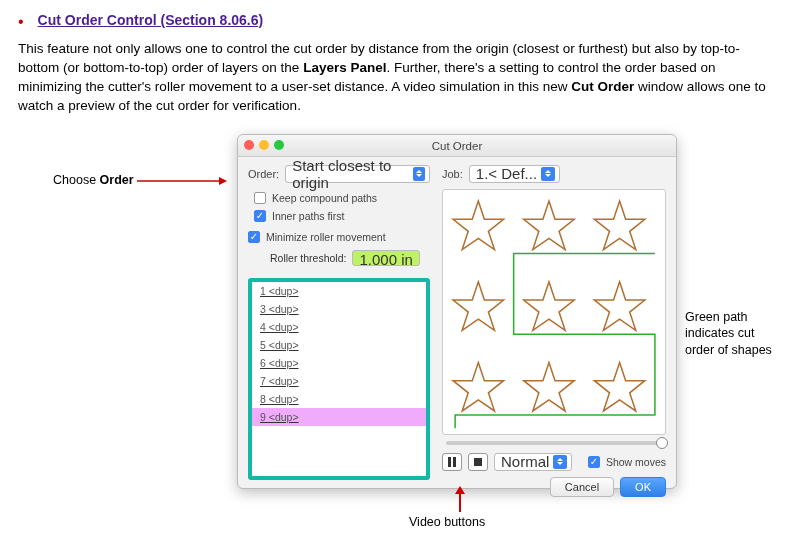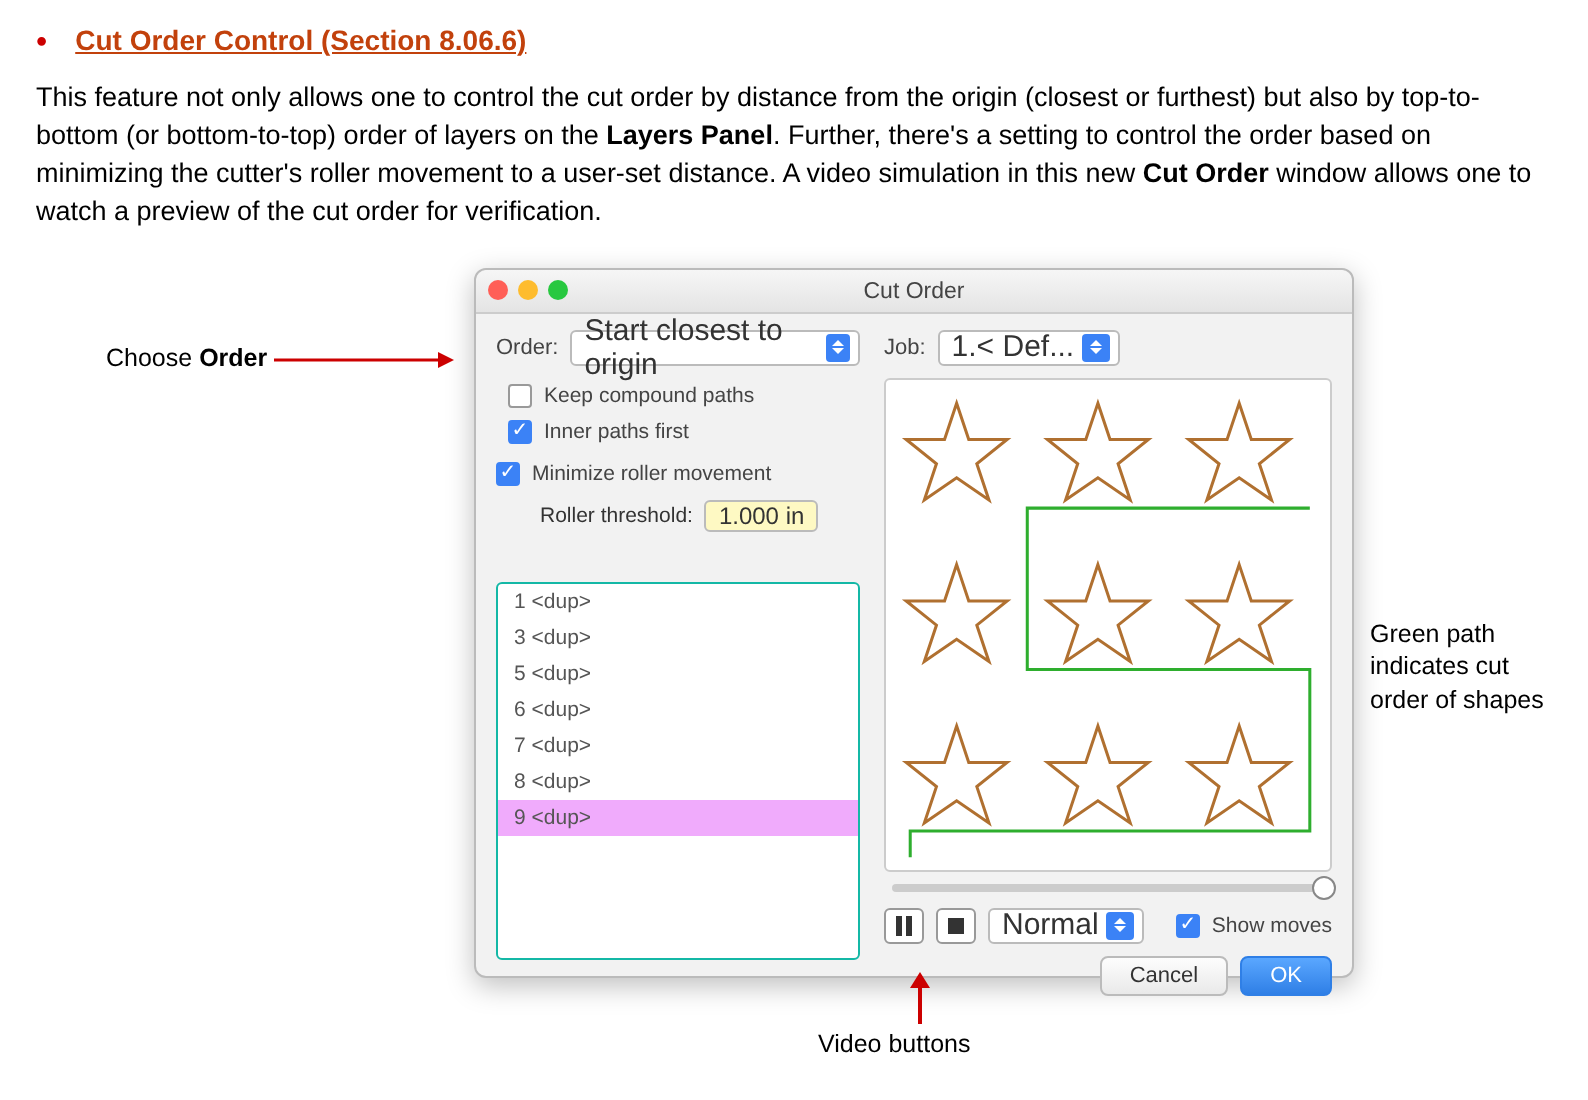--- a/index.html
+++ b/index.html
@@ -7,21 +7,21 @@
     margin: 0;
     padding: 12px 18px;
     font-family: Arial, Helvetica, sans-serif;
     font-size: 13px;
     color: #000;
     background: #fff;
     width: 794px;
   }
   .heading-row { display: flex; align-items: flex-start; gap: 14px; margin-bottom: 10px; }
   .bullet { color: #c00; font-size: 16px; line-height: 1; margin-top: 2px; }
-  .heading { color: #c2410c; font-weight: bold; text-decoration: underline; font-size: 14px; }
+  .heading { color: #4c1d95; font-weight: bold; text-decoration: underline; font-size: 14px; }
   .para { margin: 8px 0 18px 0; line-height: 1.4; font-size: 13.5px; }
   .para b { font-weight: bold; }
 
   .fig-wrap { position: relative; width: 720px; margin: 0 auto; }
 
   .callout { position: absolute; font-size: 12.5px; line-height: 1.35; }
   .callout .arrow-r { color:#c00; font-size:16px; position:relative; top:2px; }
 
   .dialog {
     position: absolute; left: 200px; top: 0;
@@ -69,25 +69,25 @@
   }
   .sel-btn::before { border-bottom:3px solid #fff; margin-bottom:1px; }
   .sel-btn::after { border-top:3px solid #fff; }
 
   .chk { display:flex; align-items:center; gap:6px; margin:3px 0 3px 6px; font-size:10.5px; color:#444;}
   .cbox { width:12px; height:12px; border:1px solid #999; border-radius:2px; background:#fff; display:flex; align-items:center; justify-content:center; }
   .cbox.on { background:#3b82f6; border-color:#3b82f6; color:#fff; font-size:10px; line-height:1;}
   .cbox.on::after { content:"✓"; }
 
   .threshrow { display:flex; align-items:center; gap:6px; margin:4px 0 6px 22px; font-size:10.5px;}
-  .txtin { background:#fef9c3; border:1px solid #bbb; border-radius:3px; height:16px; padding:0 6px; font-size:12px; color:#333;}
+  .txtin { background:#bef264; border:1px solid #bbb; border-radius:3px; height:16px; padding:0 6px; font-size:15px; color:#333;}
 
   .listbox {
-    flex:1; background:#fff; border:1px solid #14b8a6; border-radius:3px;
-    margin-top:19px; overflow:hidden;
+    flex:1; background:#fff; border:4px solid #14b8a6; border-radius:3px;
+    margin-top:6px; overflow:hidden;text-decoration:underline;
   }
   .listbox .item { padding:3px 8px; font-size:10.5px; color:#555; border-bottom:0; }
   .listbox .item.sel { background:#f0abfc; }
 
   .preview {
     flex:1; background:#fff; border:1px solid #ccc; border-radius:3px; position:relative;
   }
   .controls { display:flex; align-items:center; gap:8px; margin-top:6px; }
   .vidbtn { width:20px; height:18px; background:#fff; border:1px solid #999; border-radius:3px; display:flex; align-items:center; justify-content:center; font-size:11px;}
   .slider { flex:1; height:4px; background:#ccc; border-radius:2px; position:relative; margin:0 4px;}
@@ -158,20 +158,21 @@
           <span class="cbox on"></span>
           <span>Minimize roller movement</span>
         </div>
         <div class="threshrow">
           <span>Roller threshold:</span>
           <span class="txtin">1.000 in</span>
         </div>
         <div class="listbox">
           <div class="item">1  &lt;dup&gt;</div>
           <div class="item">3  &lt;dup&gt;</div>
+          <div class="item">4  &lt;dup&gt;</div>
           <div class="item">5  &lt;dup&gt;</div>
           <div class="item">6  &lt;dup&gt;</div>
           <div class="item">7  &lt;dup&gt;</div>
           <div class="item">8  &lt;dup&gt;</div>
           <div class="item sel">9  &lt;dup&gt;</div>
         </div>
       </div>
 
       <div class="right">
         <div class="row">

